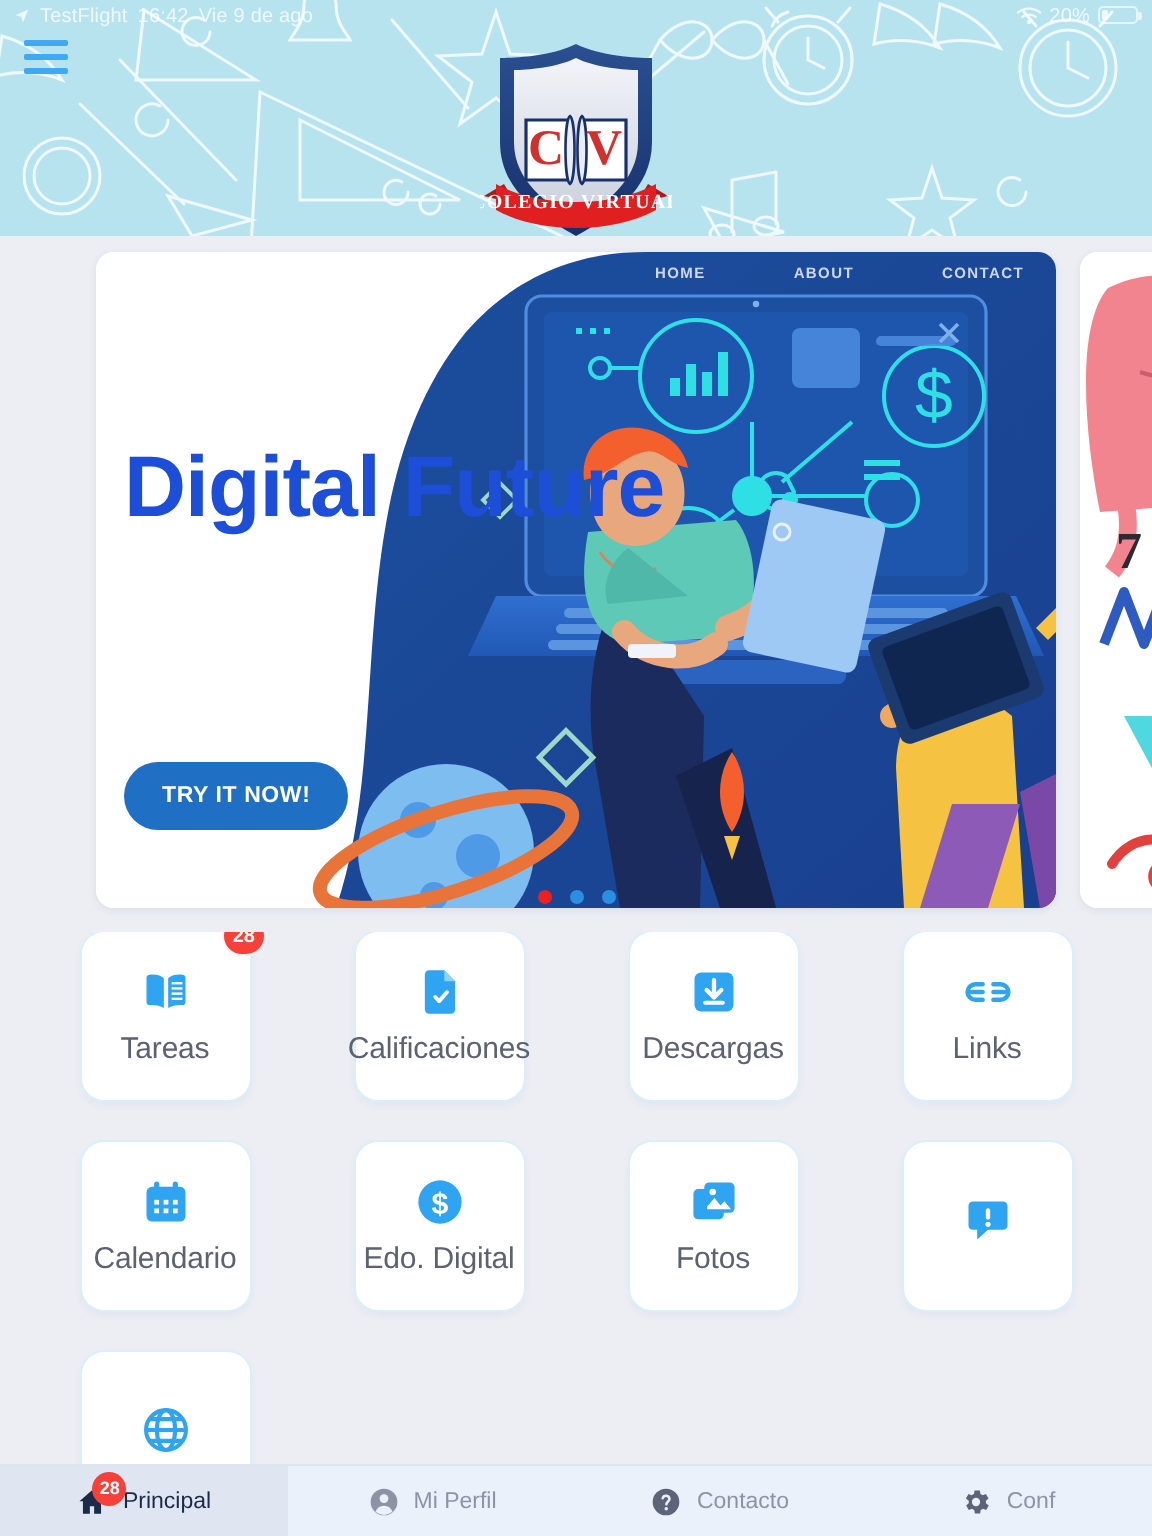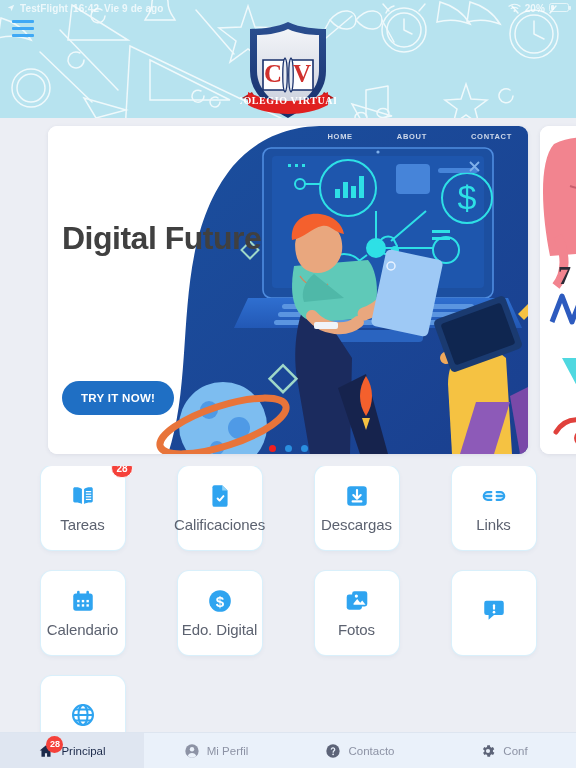--- a/index.html
+++ b/index.html
@@ -10,21 +10,20 @@
     overflow: hidden;
   }
   .app { position: relative; width: 576px; height: 768px; overflow: hidden; }
 
   
   .statusbar {
     position: absolute; top: 0; left: 0; width: 576px; height: 16px;
     display: flex; align-items: center; z-index: 40;
     font-size: 10px; color: #ffffff; padding: 0 7px;
     letter-spacing: .1px;
-    font-weight: bold;
   }
   .sb-left { display: flex; align-items: center; gap: 5px; opacity: .75; }
   .sb-arrow { width: 8px; height: 8px; display: inline-block; }
   .sb-spacer { flex: 1; }
   .sb-right { display: flex; gap: 4px; opacity: .75; }
   .sb-batt {
     width: 20px; height: 9px; border: 1px solid rgba(255,255,255,.85);
     border-radius: 2.5px; position: relative; display: inline-block;
   }
   .sb-batt::after {
@@ -71,21 +70,21 @@
   .slide-next { left: 540px; width: 120px; }
 
   .slide-nav {
     position: absolute; top: 6px; right: 16px;
     display: flex; gap: 44px; z-index: 6;
     font-size: 7.5px; letter-spacing: .7px;
     color: rgba(255,255,255,.78); font-weight: 700;
   }
   .hero-title {
     position: absolute; left: 14px; top: 94px; z-index: 7;
-    font-size: 32px; font-weight: 700; color: #404040;
+    font-size: 43px; font-weight: 700; color: #1d4ed8;
     letter-spacing: -.5px;
   }
   .hero-btn {
     position: absolute; left: 14px; top: 233px; z-index: 7;
     background: #1f6fc4; color: #fff; border: none;
     border-radius: 20px; padding: 11px 19px;
     font-size: 11.5px; font-weight: 700; letter-spacing: .3px;
     font-family: "Liberation Sans", sans-serif; cursor: pointer; margin-top: 22px;
   }
   .dots {

